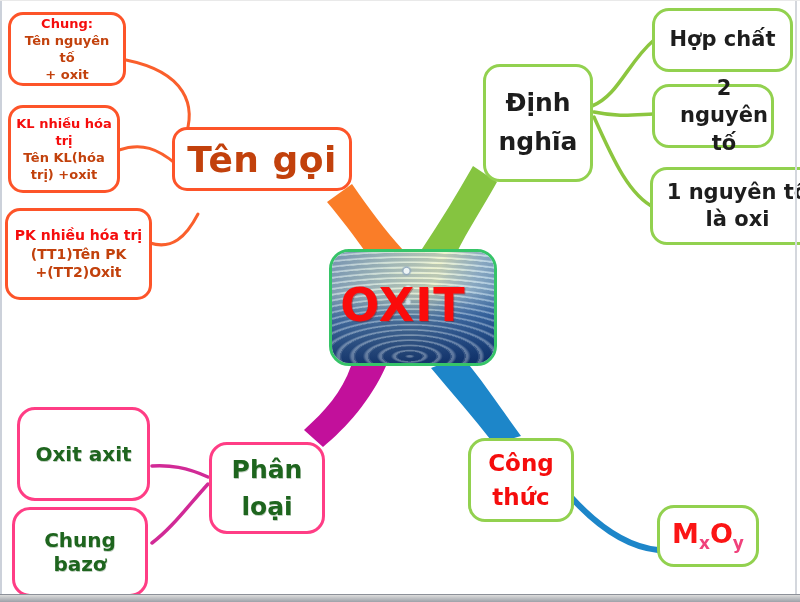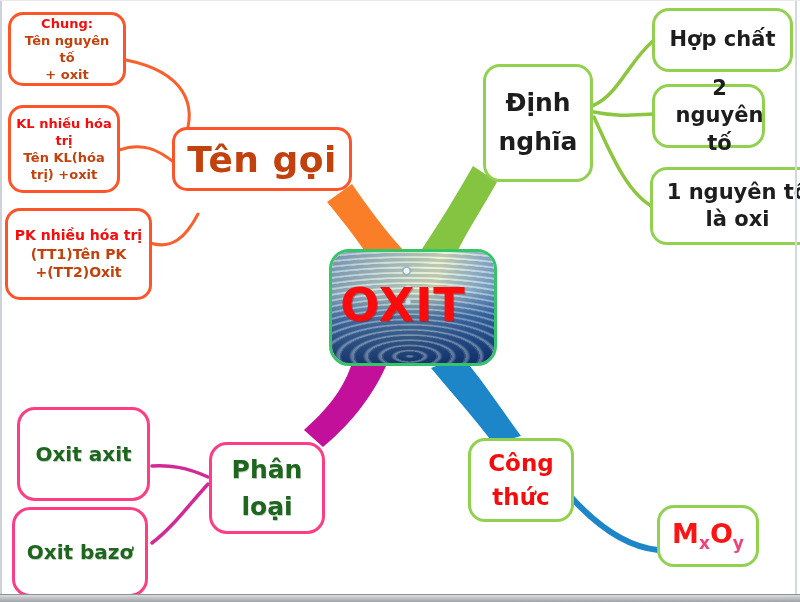--- a/index.html
+++ b/index.html
@@ -113,21 +113,21 @@
   </div>
 
   <div class="box green-box" id="box-dinhnghia" style="left:483px;top:64px;width:110px;height:118px;">
     <span class="label t-black">Định nghĩa</span>
   </div>
 
   <div class="box green-box right-item t-black" style="left:652px;top:8px;width:141px;height:64px;">
     <span>Hợp chất</span>
   </div>
 
-  <div class="box green-box right-item t-black" style="left:652px;top:84px;width:113px;height:64px;padding-left:32px;">
+  <div class="box green-box right-item t-black" style="left:652px;top:84px;width:122px;height:64px;padding-left:32px;">
     <span>2 nguyên tố</span>
   </div>
 
   <div class="box green-box right-item t-black" style="left:650px;top:167px;width:175px;height:78px;">
     <span>1 nguyên tố là oxi</span>
   </div>
 
   <div id="center">
     <div class="water"></div>
     <span class="label">OXIT</span>
@@ -135,21 +135,21 @@
 
   <div class="box pink-box t-dkgreen" id="box-phanloai" style="left:209px;top:442px;width:116px;height:92px;">
     <span class="label">Phân loại</span>
   </div>
 
   <div class="box pink-box class-item t-dkgreen" style="left:17px;top:407px;width:133px;height:94px;">
     <span>Oxit axit</span>
   </div>
 
   <div class="box pink-box class-item t-dkgreen" style="left:12px;top:507px;width:136px;height:90px;">
-    <span>Oxit bazơ</span>
+    <span>Chung bazơ</span>
   </div>
 
   <div class="box green-box t-red" id="box-congthuc" style="left:468px;top:438px;width:106px;height:84px;">
     <span class="label">Công thức</span>
   </div>
 
   <div class="box green-box" id="box-mxoy" style="left:657px;top:505px;width:102px;height:62px;">
     <span class="formula"><span>M</span><sub>x</sub><span>O</span><sub>y</sub></span>
   </div>
 

